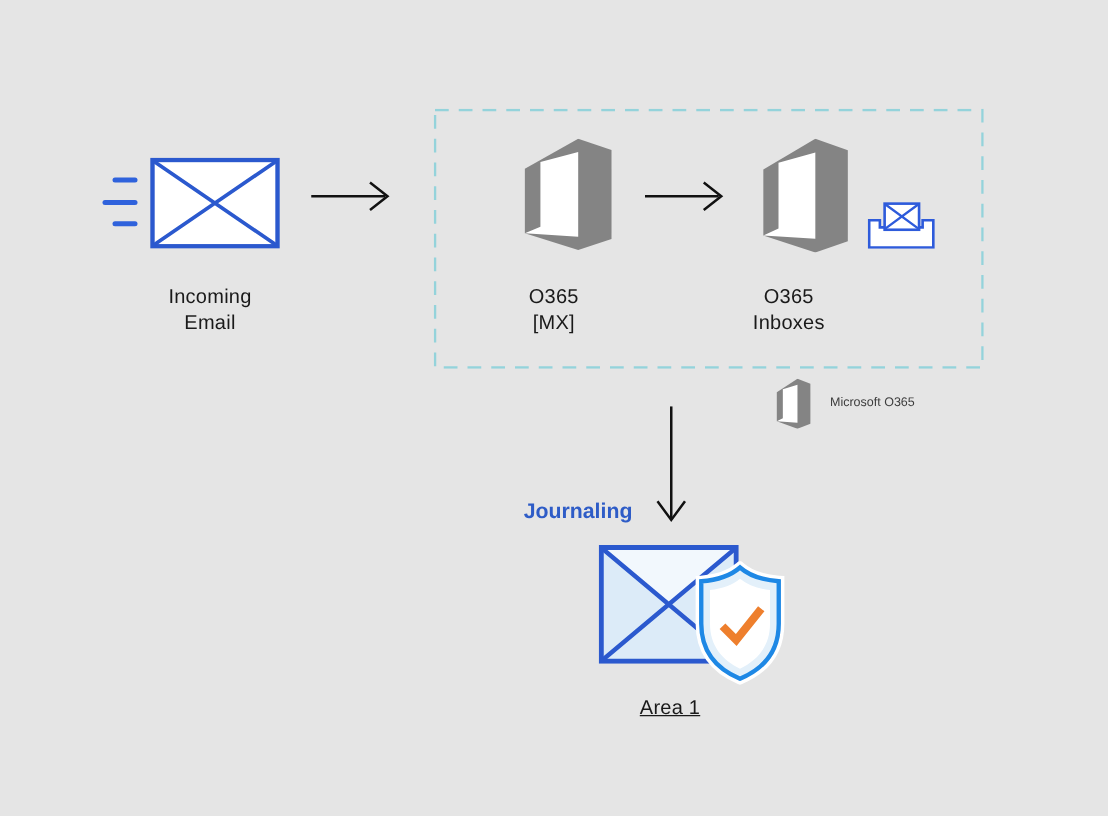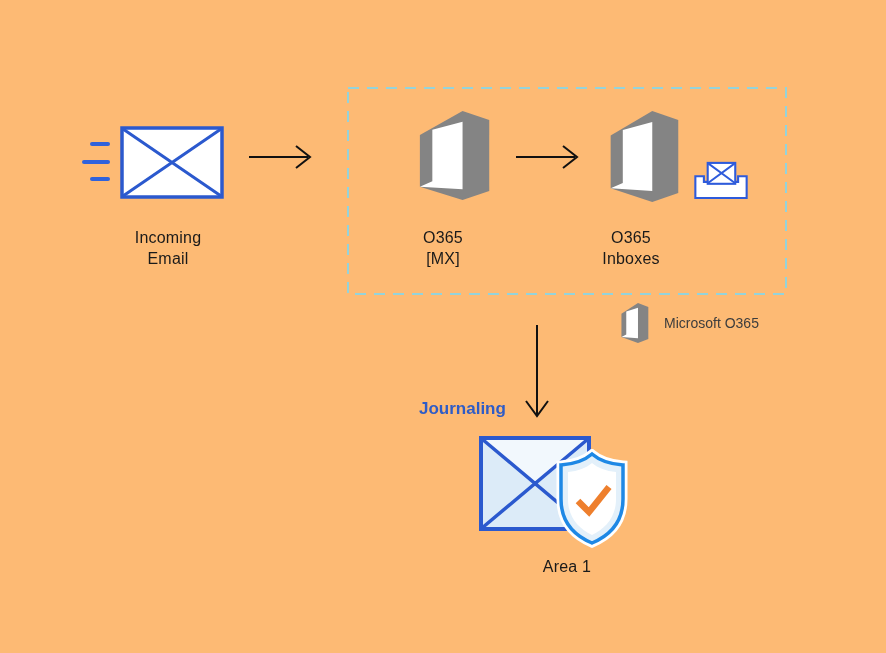--- a/index.html
+++ b/index.html
@@ -2,21 +2,21 @@
 <html><head>
 <meta charset="utf-8">
 <style>
   * { margin: 0; padding: 0; box-sizing: border-box; }
   html, body { background: #ffffff; }
   body {
     font-family: "Liberation Sans", "DejaVu Sans", sans-serif;
     width: 886px; height: 653px; overflow: hidden;
   }
   .canvas {
-    position: relative; width: 886px; height: 653px; background: #fdba74;
+    position: relative; width: 886px; height: 653px; background: #e5e5e5;
   }
   .abs { position: absolute; }
 
   .speed-line {
     position: absolute; height: 4px; background: #2F62DC; border-radius: 2px;
   }
 
   .node-label {
     position: absolute; text-align: center;
     font-size: 16px; line-height: 21px; color: #1A1A1A;
@@ -24,21 +24,21 @@
   }
   .node-label span { display: block; }
 
   .journaling-label {
     position: absolute; left: 419px; top: 354px;
     font-size: 17px; line-height: 22px; font-weight: bold; color: #2E5CC7; margin-top: 44px;
   }
 
   .legend-text {
     position: absolute; left: 664px; top: 314px;
-    font-size: 14px; line-height: 18px; color: #3D3D3D;
+    font-size: 10px; line-height: 18px; color: #3D3D3D;
   }
 
   svg { display: block; }
 </style>
 </head>
 <body>
 
 <div class="canvas">
 
   <div class="speed-line" style="left:90px; top:142px; width:20px;"></div>
@@ -115,17 +115,17 @@
     <rect x="2" y="2" width="108" height="91" fill="none" stroke="#2B59CE" stroke-width="4"></rect>
   </svg>
 
   <svg class="abs" style="left:556px; top:449px;" width="72" height="99" viewBox="0 0 72 99">
     <path d="M36,5 C44,12 53,15 67,16 L67,50 C67,72 55,86 36,94 C17,86 5,72 5,50 L5,16 C19,15 28,12 36,5 Z" fill="#ffffff" stroke="#ffffff" stroke-width="9"></path>
     <path d="M36,5 C44,12 53,15 67,16 L67,50 C67,72 55,86 36,94 C17,86 5,72 5,50 L5,16 C19,15 28,12 36,5 Z" fill="#E3F0FA" stroke="#1E88E5" stroke-width="3.5"></path>
     <path d="M36,14 C42,19 50,22 60,23 L60,50 C60,68 50,79 36,86 C22,79 12,68 12,50 L12,23 C22,22 30,19 36,14 Z" fill="#ffffff"></path>
     <polyline points="22,52 33,63 53,38" fill="none" stroke="#EE7F2D" stroke-width="6.5"></polyline>
   </svg>
 
-  <div class="node-label" style="left:497px; top:556px; width:140px;">
+  <div class="node-label" style="left:466px; top:556px; width:140px;text-decoration:underline;">
     <span>Area 1</span>
   </div>
 
 </div>
 
 </body></html>

